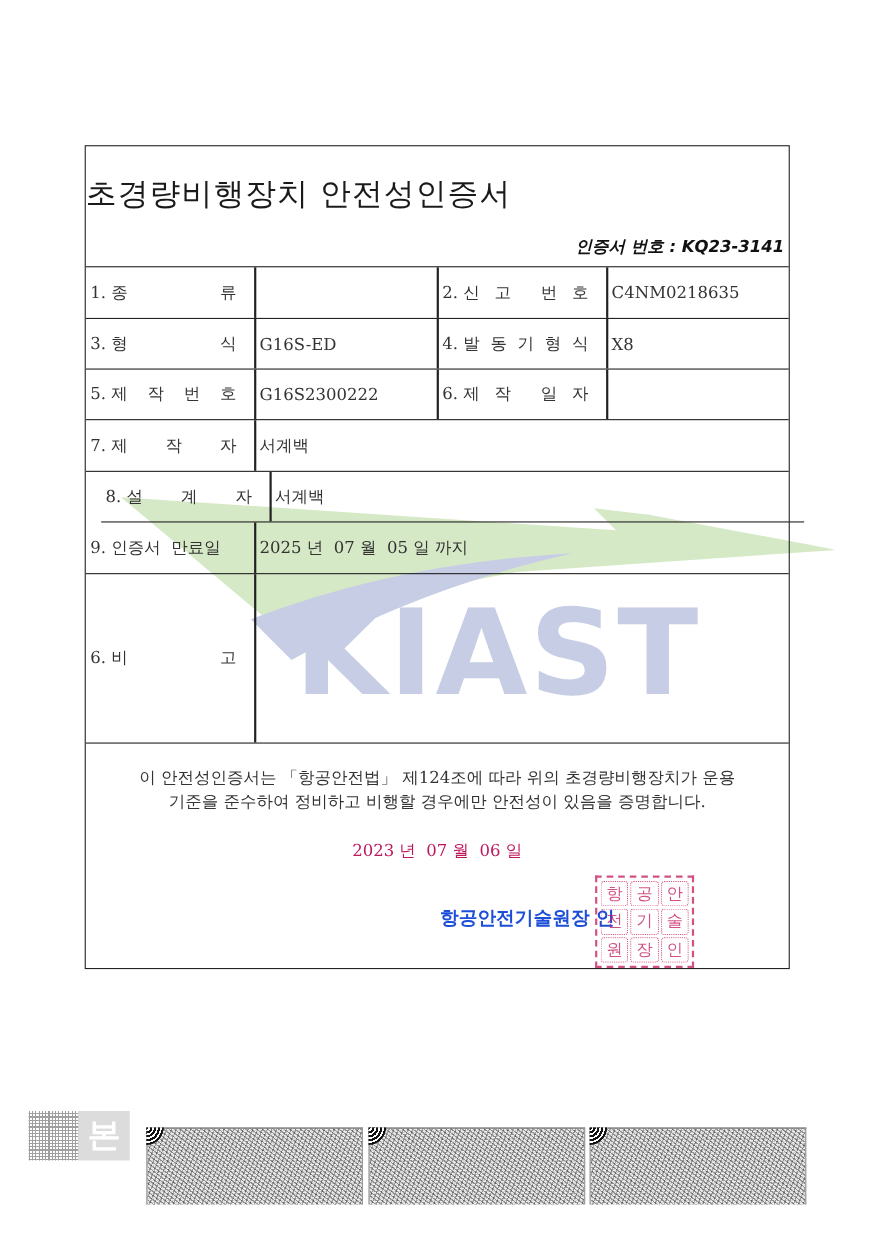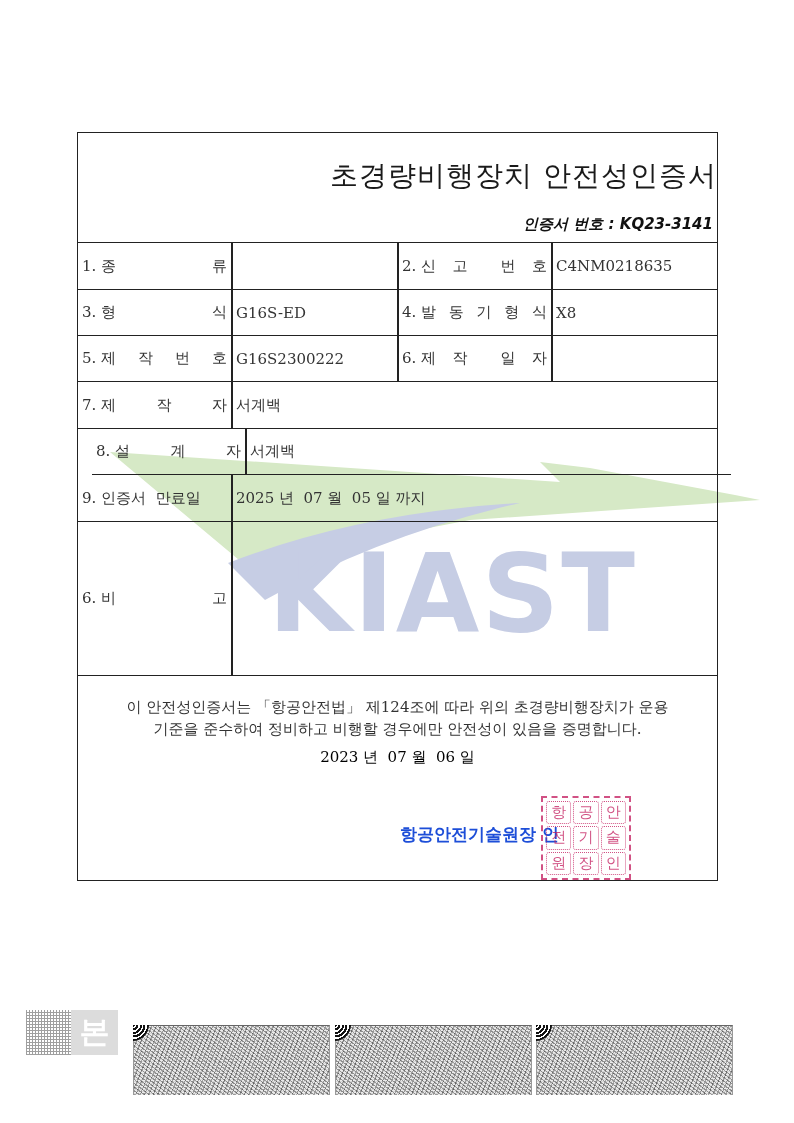--- a/index.html
+++ b/index.html
@@ -5,49 +5,49 @@
   * { box-sizing: border-box; margin: 0; padding: 0; }
   html, body { width: 794px; height: 1123px; background: #ffffff; overflow: hidden; }
   body { position: relative; font-family: "DejaVu Serif", "Liberation Serif", serif; color: #222; }
 
   .cert {
     position: absolute; left: 77px; top: 132px; width: 641px; height: 749px;
     border: 1.5px solid #222;
   }
   .head { position: absolute; left: 0; top: 0; width: 100%; height: 110px; border-bottom: 1.5px solid #222; }
   .title {
-    position: absolute; left: 0; width: 100%; top: 24px; text-align: right;
+    position: absolute; left: 0; width: 100%; top: 24px; text-align: left;
     font-family: "DejaVu Sans", "Liberation Sans", sans-serif; font-size: 28px; letter-spacing: 1px; color: #1a1a1a;
   }
   .certno {
     position: absolute; right: 4px; top: 82px;
     font-family: "DejaVu Sans", "Liberation Sans", sans-serif; font-size: 15px; font-weight: bold; color: #111; font-style: italic;
   }
 
   .row { position: absolute; left: 0; width: 100%; border-bottom: 1.5px solid #222; }
   .cell {
     position: absolute; top: 0; height: 100%; display: flex; align-items: center;
     font-size: 15px; color: #333; padding-left: 4px;
   }
-  .cell.lbl { justify-content: space-between; padding-right: 4px; }
+  .cell.lbl { justify-content: space-between; padding-right: 16px; }
   .cell.lbl span { display: inline-block; }
   .vline { position: absolute; top: 0; height: 100%; width: 1.5px; background: #222; }
 
   .c1 { left: 0; width: 153px; }
   .c2 { left: 154px; width: 165px; }
   .c3 { left: 320px; width: 153px; }
   .c4 { left: 474px; width: 166px; }
   .cwide { left: 154px; width: 454px; }
 
   .footer { position: absolute; left: 0; top: 543px; width: 100%; height: 205px; }
   .stmt {
     position: absolute; left: 0; width: 100%; top: 20px; text-align: center;
     font-size: 15px; line-height: 22px; color: #333;
   }
-  .issue-date { position: absolute; left: 0; width: 100%; top: 72px; text-align: center; font-size: 15px; color: #000000; }
+  .issue-date { position: absolute; left: 0; width: 100%; top: 88px; text-align: center; font-size: 15px; color: #be185d; }
   .issuer {
     position: absolute; left: 322px; top: 147px;
     font-family: "DejaVu Sans", "Liberation Sans", sans-serif; font-size: 17px; font-weight: bold; color: #1d4ed8;
   }
   .seal {
     position: absolute; left: 463px; top: 120px; width: 90px; height: 84px;
     border: 2px dashed #c2185b; opacity: 0.75;
     display: grid; grid-template-columns: repeat(3, 1fr); grid-template-rows: repeat(3, 1fr);
     padding: 3px; gap: 2px;
   }

